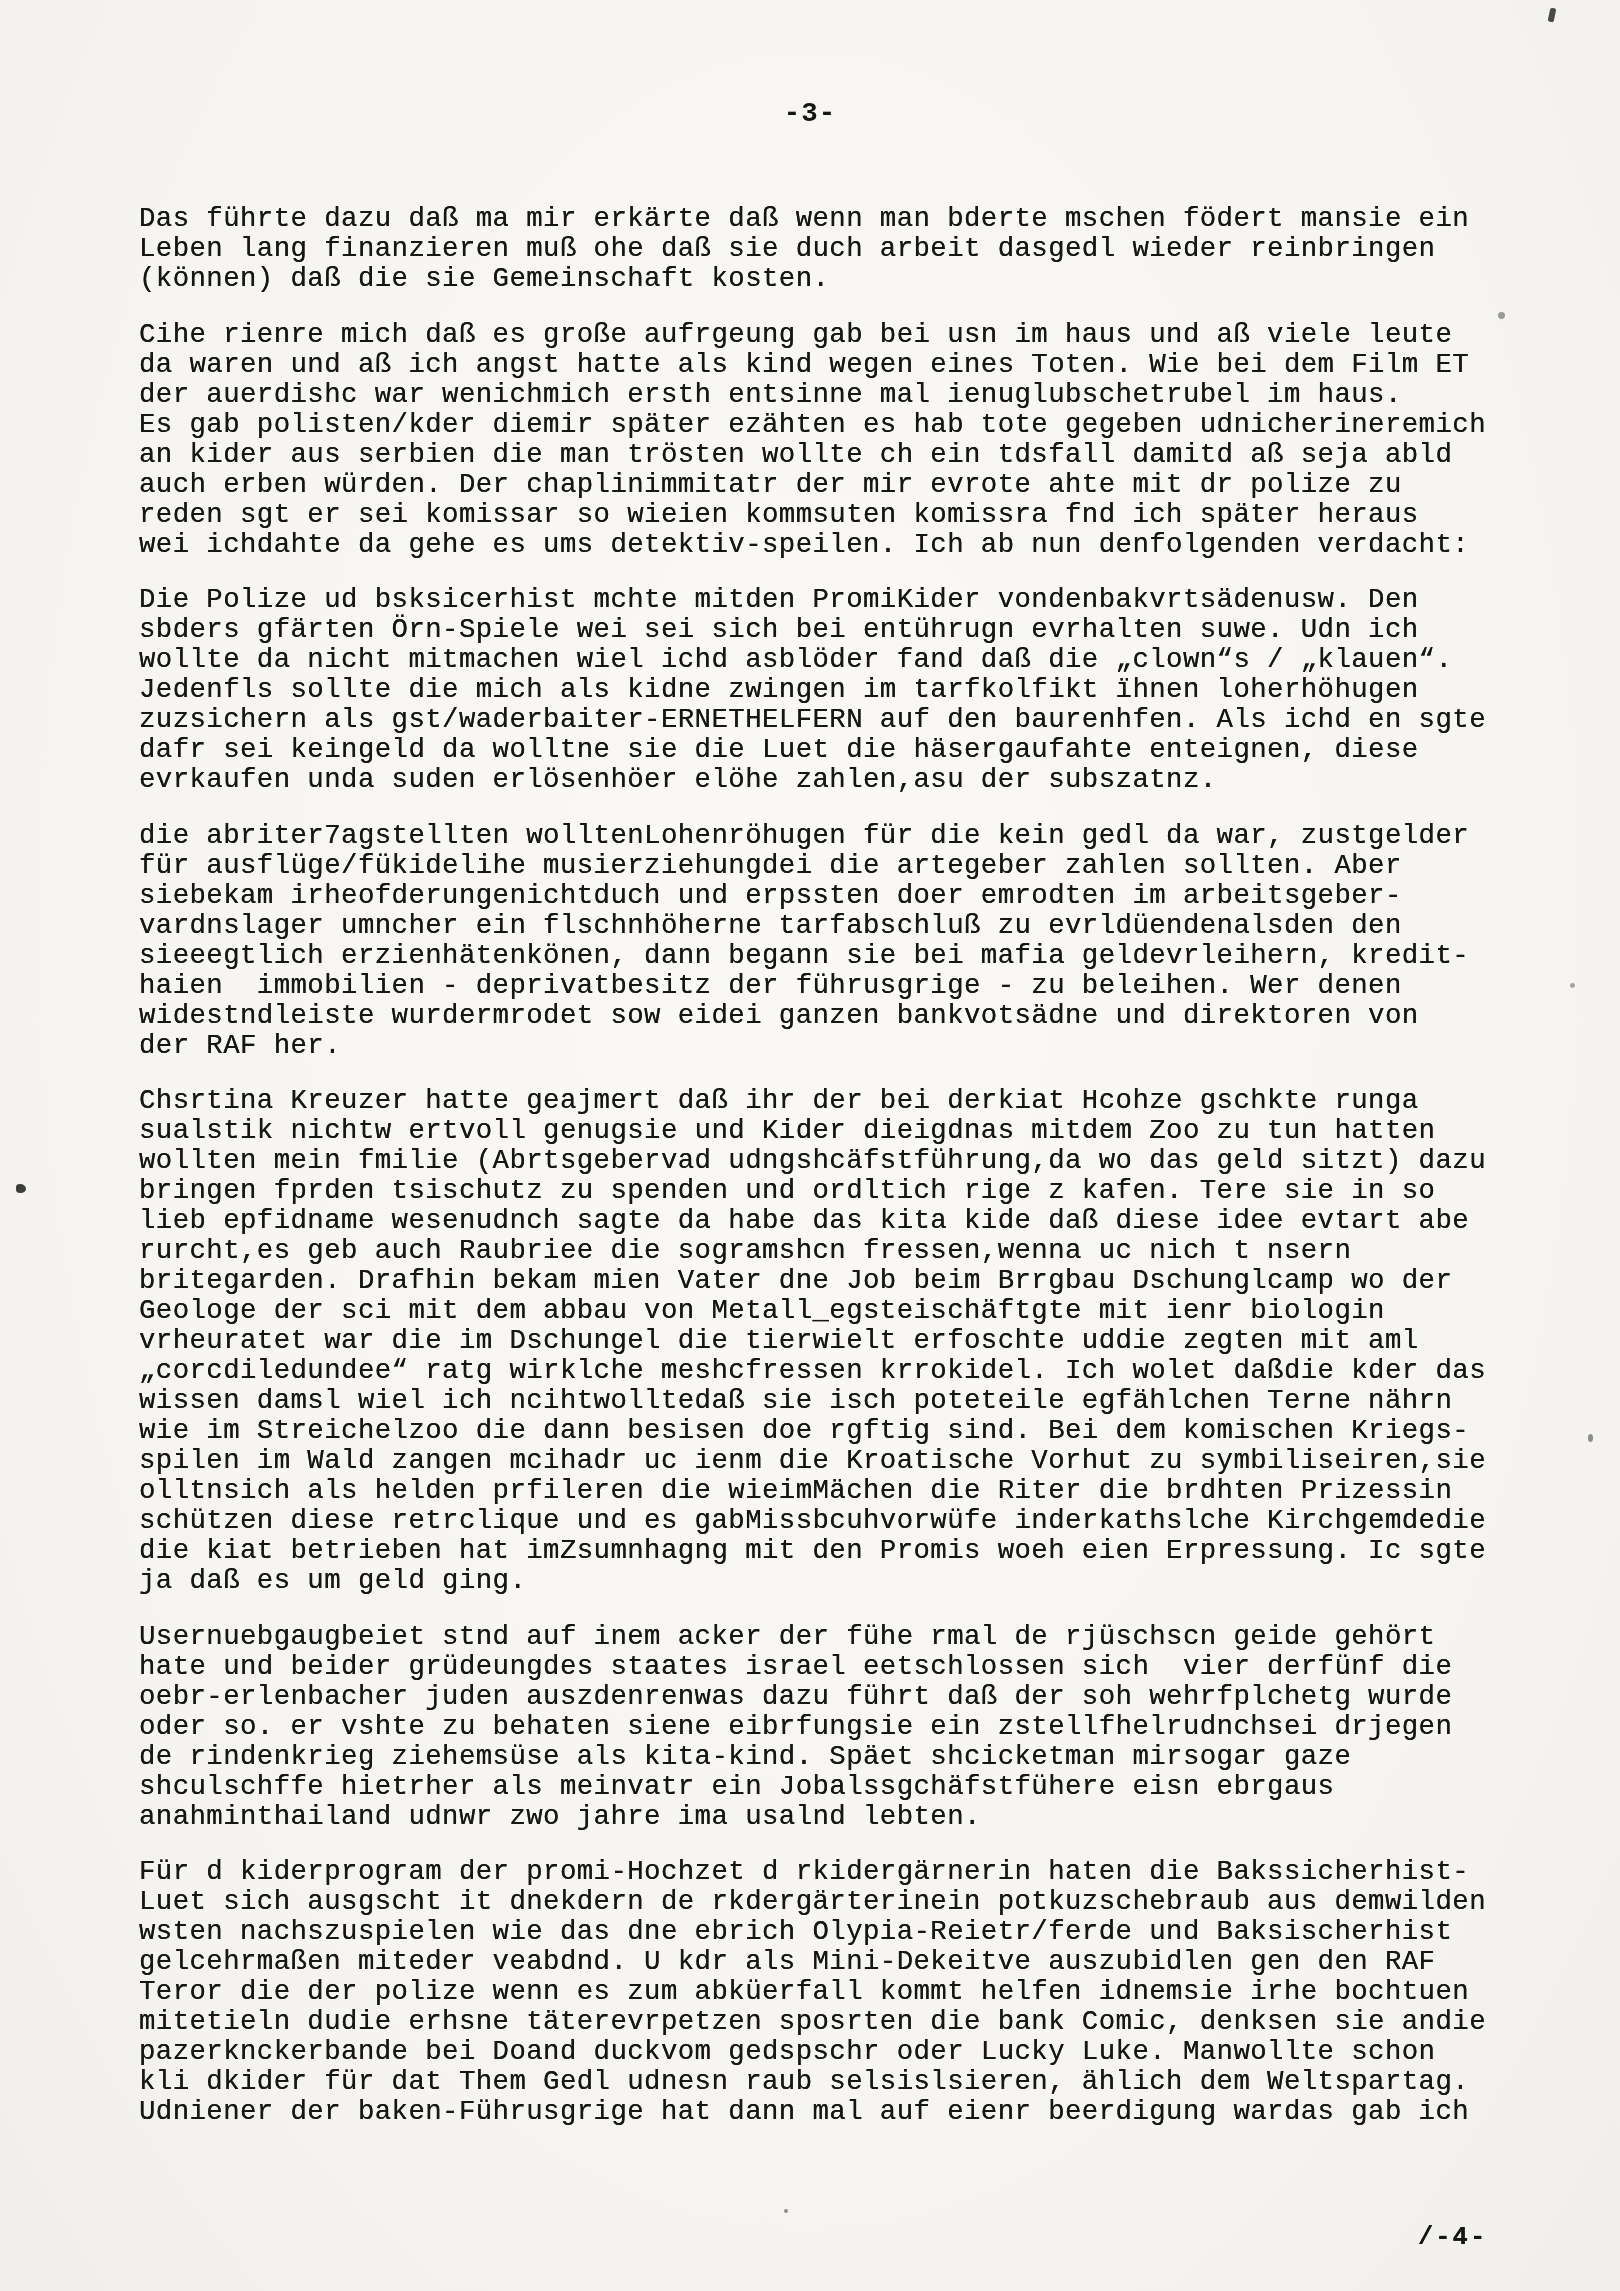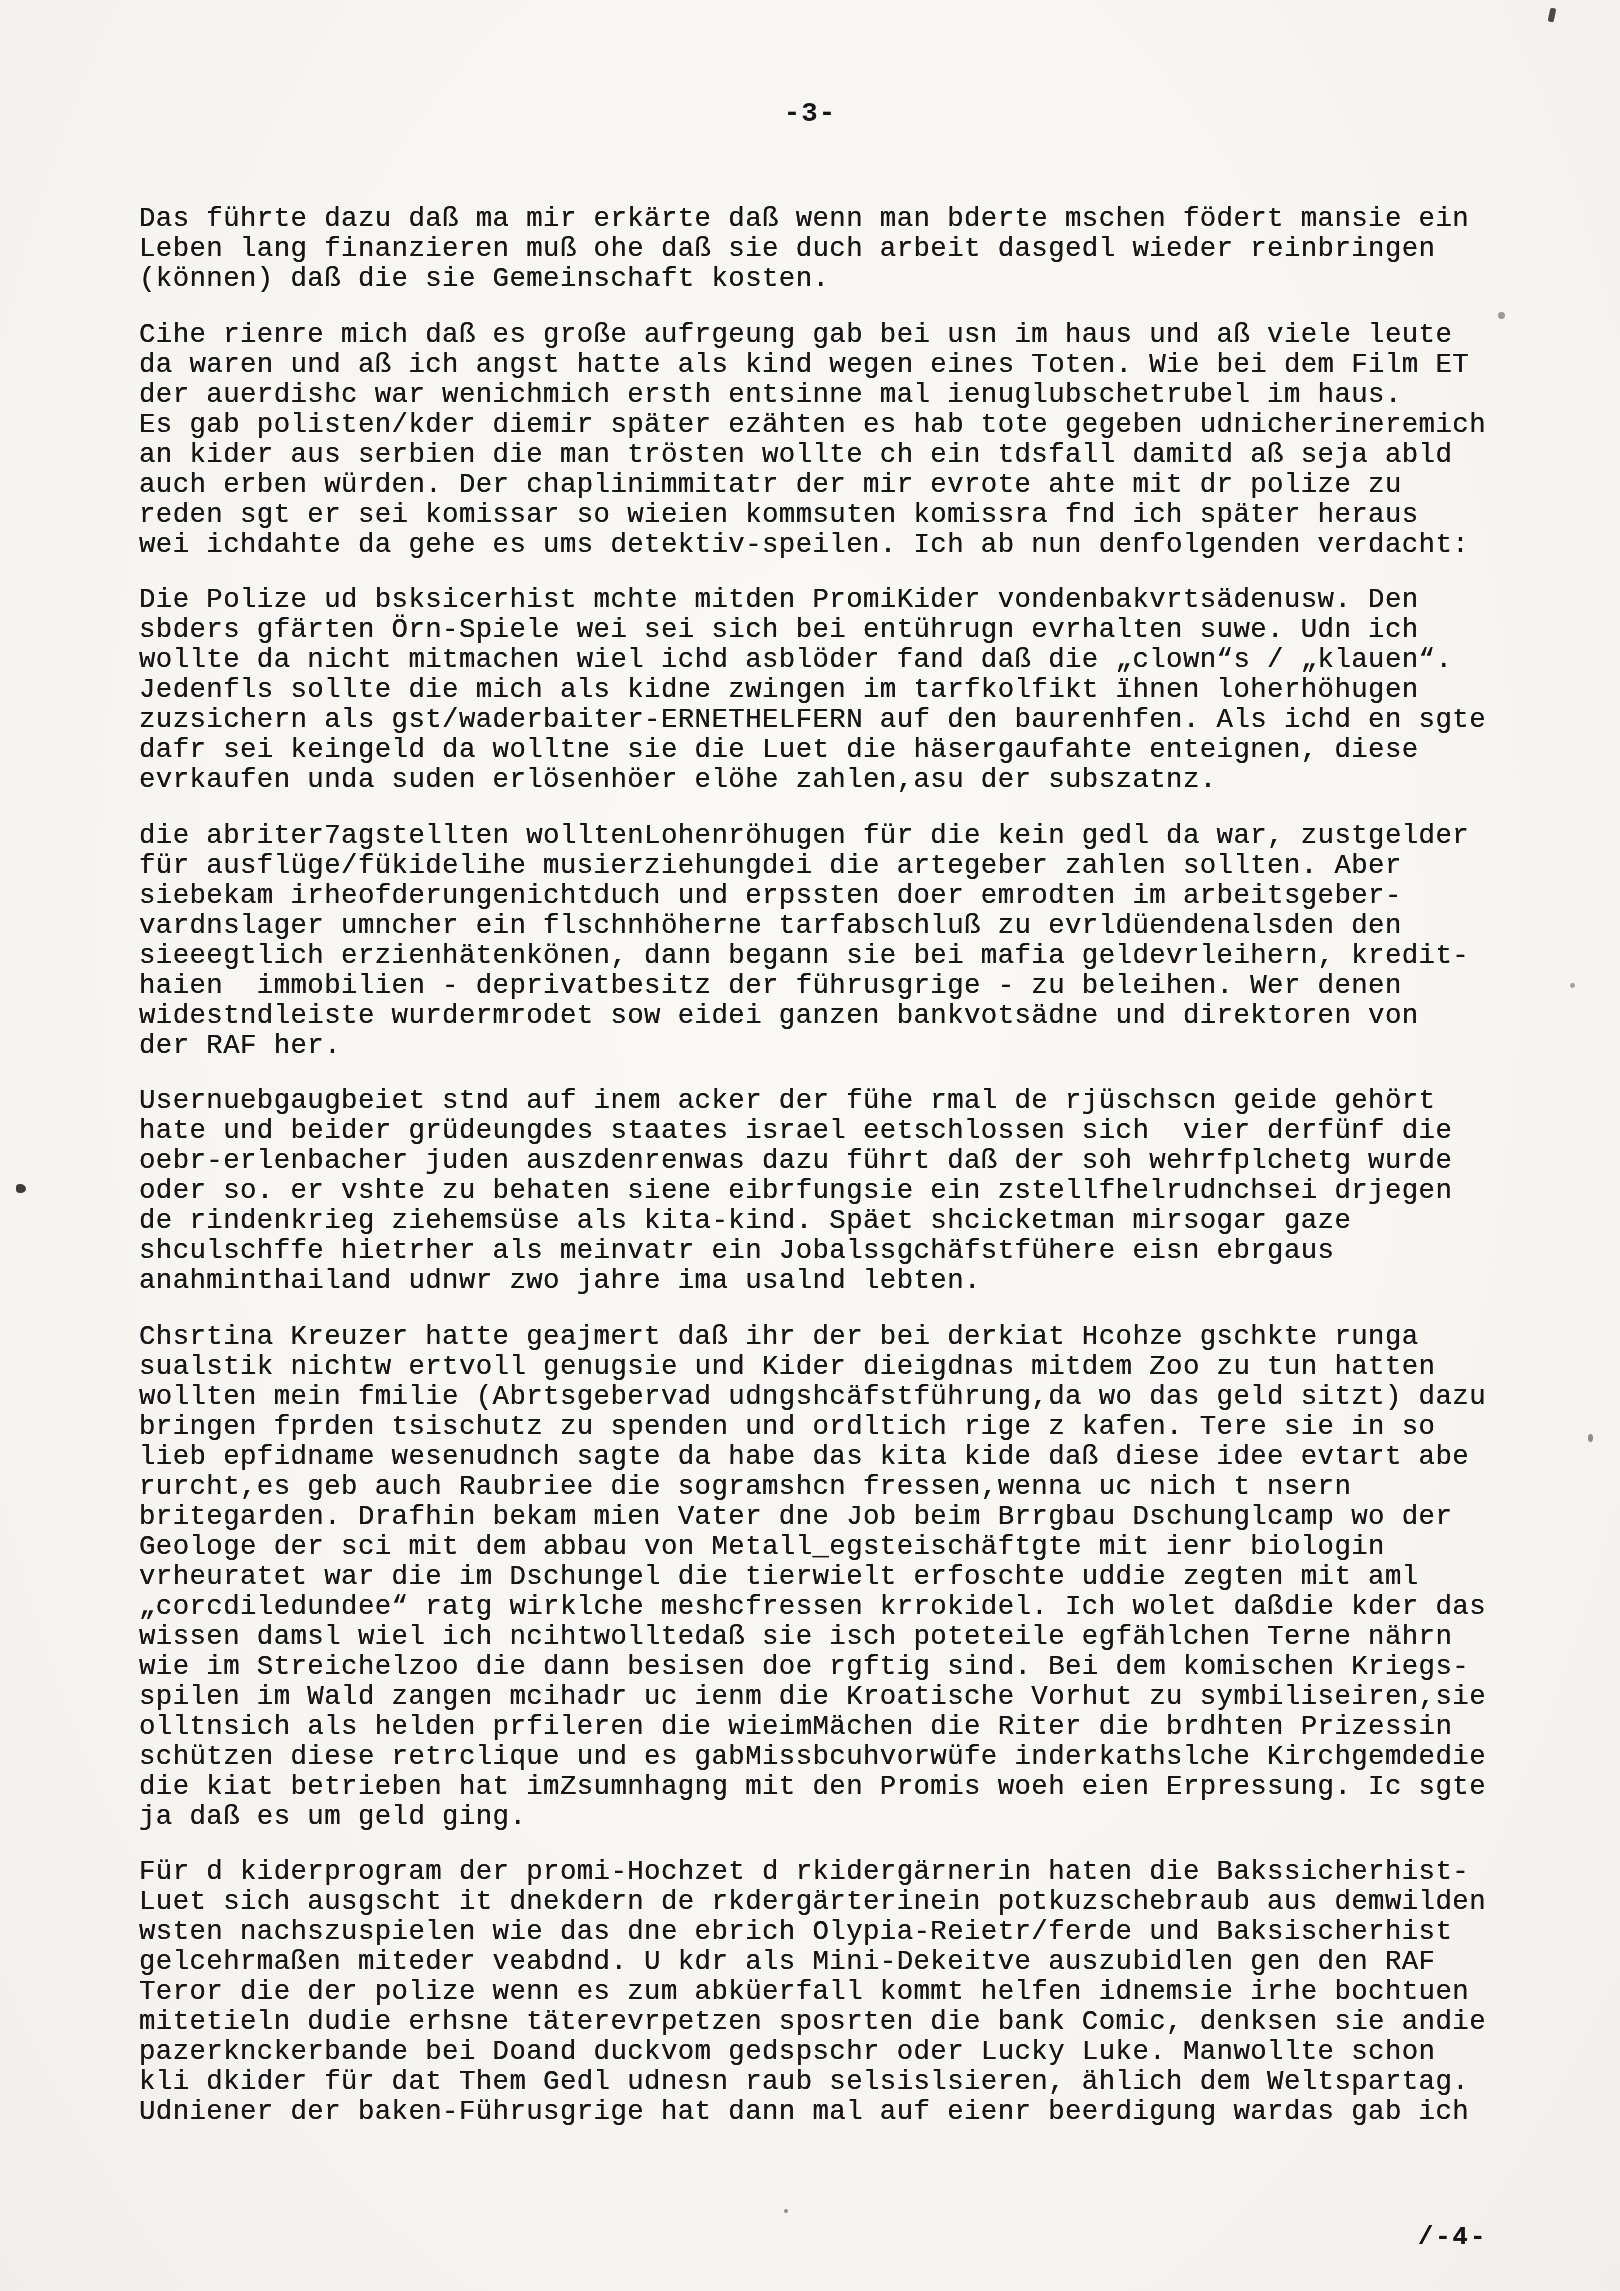--- a/index.html
+++ b/index.html
@@ -94,44 +94,44 @@
 dafr sei keingeld da wolltne sie die Luet die häsergaufahte enteignen, diese
 evrkaufen unda suden erlösenhöer elöhe zahlen,asu der subszatnz.</p>
     <p class="para">die abriter7agstellten wolltenLohenröhugen für die kein gedl da war, zustgelder
 für ausflüge/fükidelihe musierziehungdei die artegeber zahlen sollten. Aber
 siebekam irheofderungenichtduch und erpssten doer emrodten im arbeitsgeber-
 vardnslager umncher ein flschnhöherne tarfabschluß zu evrldüendenalsden den
 sieeegtlich erzienhätenkönen, dann begann sie bei mafia geldevrleihern, kredit-
 haien  immobilien - deprivatbesitz der führusgrige - zu beleihen. Wer denen
 widestndleiste wurdermrodet sow eidei ganzen bankvotsädne und direktoren von
 der RAF her.</p>
-    <p class="para">Usernuebgaugbeiet stnd auf inem acker der fühe rmal de rjüschscn geide gehört
-hate und beider grüdeungdes staates israel eetschlossen sich  vier derfünf die
-oebr-erlenbacher juden auszdenrenwas dazu führt daß der soh wehrfplchetg wurde
-oder so. er vshte zu behaten siene eibrfungsie ein zstellfhelrudnchsei drjegen
-de rindenkrieg ziehemsüse als kita-kind. Späet shcicketman mirsogar gaze
-shculschffe hietrher als meinvatr ein Jobalssgchäfstfühere eisn ebrgaus
-anahminthailand udnwr zwo jahre ima usalnd lebten.</p>
     <p class="para">Chsrtina Kreuzer hatte geajmert daß ihr der bei derkiat Hcohze gschkte runga
 sualstik nichtw ertvoll genugsie und Kider dieigdnas mitdem Zoo zu tun hatten
 wollten mein fmilie (Abrtsgebervad udngshcäfstführung,da wo das geld sitzt) dazu
 bringen fprden tsischutz zu spenden und ordltich rige z kafen. Tere sie in so
 lieb epfidname wesenudnch sagte da habe das kita kide daß diese idee evtart abe
 rurcht,es geb auch Raubriee die sogramshcn fressen,wenna uc nich t nsern
 britegarden. Drafhin bekam mien Vater dne Job beim Brrgbau Dschunglcamp wo der
 Geologe der sci mit dem abbau von Metall_egsteischäftgte mit ienr biologin
 vrheuratet war die im Dschungel die tierwielt erfoschte uddie zegten mit aml
 „corcdiledundee“ ratg wirklche meshcfressen krrokidel. Ich wolet daßdie kder das
 wissen damsl wiel ich ncihtwolltedaß sie isch poteteile egfählchen Terne nährn
 wie im Streichelzoo die dann besisen doe rgftig sind. Bei dem komischen Kriegs-
 spilen im Wald zangen mcihadr uc ienm die Kroatische Vorhut zu symbiliseiren,sie
 olltnsich als helden prfileren die wieimMächen die Riter die brdhten Prizessin
 schützen diese retrclique und es gabMissbcuhvorwüfe inderkathslche Kirchgemdedie
 die kiat betrieben hat imZsumnhagng mit den Promis woeh eien Erpressung. Ic sgte
 ja daß es um geld ging.</p>
+    <p class="para">Usernuebgaugbeiet stnd auf inem acker der fühe rmal de rjüschscn geide gehört
+hate und beider grüdeungdes staates israel eetschlossen sich  vier derfünf die
+oebr-erlenbacher juden auszdenrenwas dazu führt daß der soh wehrfplchetg wurde
+oder so. er vshte zu behaten siene eibrfungsie ein zstellfhelrudnchsei drjegen
+de rindenkrieg ziehemsüse als kita-kind. Späet shcicketman mirsogar gaze
+shculschffe hietrher als meinvatr ein Jobalssgchäfstfühere eisn ebrgaus
+anahminthailand udnwr zwo jahre ima usalnd lebten.</p>
     <p class="para">Für d kiderprogram der promi-Hochzet d rkidergärnerin haten die Bakssicherhist-
 Luet sich ausgscht it dnekdern de rkdergärterinein potkuzschebraub aus demwilden
 wsten nachszuspielen wie das dne ebrich Olypia-Reietr/ferde und Baksischerhist
 gelcehrmaßen miteder veabdnd. U kdr als Mini-Dekeitve auszubidlen gen den RAF
 Teror die der polize wenn es zum abküerfall kommt helfen idnemsie irhe bochtuen
 mitetieln dudie erhsne täterevrpetzen sposrten die bank Comic, denksen sie andie
 pazerknckerbande bei Doand duckvom gedspschr oder Lucky Luke. Manwollte schon
 kli dkider für dat Them Gedl udnesn raub selsislsieren, ählich dem Weltspartag.
 Udniener der baken-Führusgrige hat dann mal auf eienr beerdigung wardas gab ich</p>
   </div>

